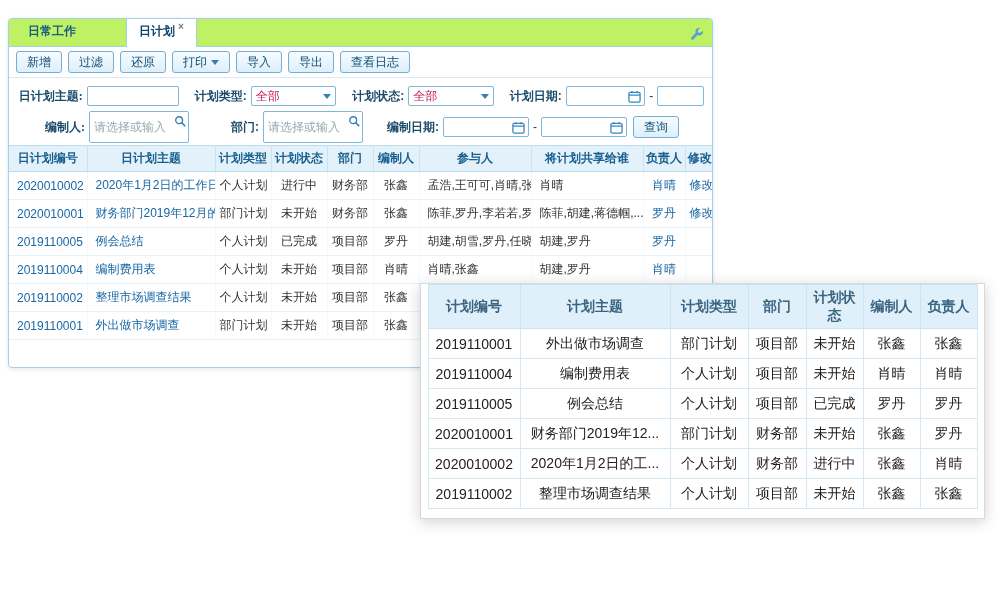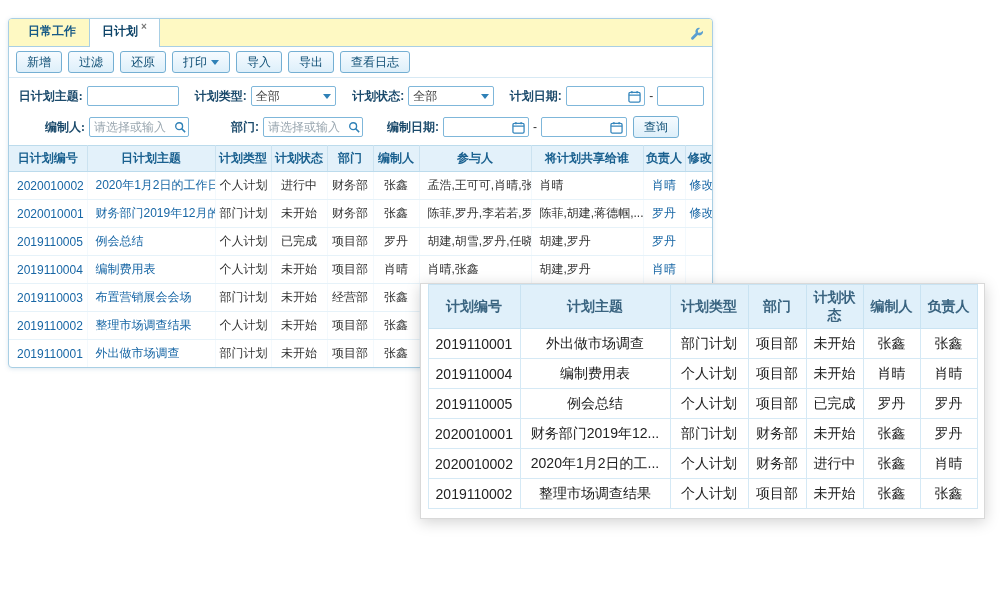--- a/index.html
+++ b/index.html
@@ -5,26 +5,26 @@
   * { box-sizing: border-box; margin: 0; padding: 0; }
   html,body { width:1000px; height:600px; background:#ffffff;
     font-family:"Liberation Sans","DejaVu Sans",sans-serif; }
   body { position:relative; overflow:hidden; }
 
   
   .main-panel { position:absolute; left:8px; top:18px; width:705px; height:350px;
     background:#fff; border:1px solid #a9cfe4; border-radius:4px; overflow:hidden;
     box-shadow:0 1px 4px rgba(120,160,190,.25); }
 
-  .tabbar { position:relative; height:28px; background:#fef9c3;
+  .tabbar { position:relative; height:28px; background:#bef264;
     border-bottom:1px solid #a9cfe4; display:flex; align-items:flex-end; padding:0 6px; }
   .tab { font-size:12px; font-weight:bold; color:#175a86; padding:5px 12px 6px;
     cursor:pointer; border:1px solid transparent; border-bottom:none;
     border-radius:3px 3px 0 0; white-space:nowrap; }
-  .tab.active { background:#fff; border-color:#a9cfe4; color:#0e4468; margin-bottom:-1px; padding-bottom:7px; }
+  .tab.active { background:#fff; border-color:#a9cfe4; color:#0e4468; margin-bottom:-1px; padding-bottom:7px;margin-left:37px; }
   .tab-close { font-size:10px; color:#777; margin-left:3px; vertical-align:super; cursor:pointer; }
   .tab-tools { position:absolute; right:6px; top:6px; width:18px; height:18px;
     display:flex; align-items:center; justify-content:center; cursor:pointer; }
 
   .toolbar { display:flex; gap:6px; padding:4px 7px; border-bottom:1px solid #d7e9f4; background:#fff; }
   .btn { height:22px; padding:0 10px; font-size:12px; font-family:inherit; color:#0d4d74;
     background:linear-gradient(#f6fbff,#ddeffa); border:1px solid #74afd3; border-radius:3px;
     cursor:pointer; display:inline-flex; align-items:center; gap:4px; white-space:nowrap; }
   .caret { width:0; height:0; border-left:4px solid transparent; border-right:4px solid transparent;
     border-top:5px solid #2f81b7; display:inline-block; }
@@ -32,24 +32,24 @@
   .filters { padding:5px 8px 0; }
   .frow { display:flex; align-items:center; height:26px; margin-bottom:5px; }
   .flabel { font-size:12px; font-weight:bold; color:#1b4a6b; text-align:right; margin-right:4px; white-space:nowrap; }
   .lw1 { width:68px;font-family:Liberation Serif, serif; } .lw2 { width:56px; } .lw3 { width:62px; }
   .fctl { margin-right:14px; }
   .finput, .fselect, .fdate { height:20px; border:1px solid #7fb7da; border-radius:2px;
     background:#fff; font-size:12px; color:#333; }
   .finput { padding:0 4px; font-family:inherit; }
   .finput::placeholder { color:#9aa7b0; }
   .fselect { display:flex; align-items:center; justify-content:space-between; padding:0 4px; cursor:pointer; }
-  .fselect span.val { font-size:12px; color:#404040; }
+  .fselect span.val { font-size:12px; color:#be185d; }
   .fdate { display:flex; align-items:center; justify-content:flex-end; padding:0 3px; cursor:text; }
   .fsearch { position:relative; margin-right:14px; }
-  .fsearch input { width:100%; height:20px; border:1px solid #7fb7da; border-radius:2px;
+  .fsearch input { width:100%; height:32px; border:1px solid #7fb7da; border-radius:2px;
     font-size:12px; padding:0 16px 0 4px; font-family:inherit; }
   .fsearch input::placeholder { color:#9aa7b0; }
   .fsearch svg { position:absolute; right:3px; top:4px; }
   .dash { font-size:12px; color:#333; margin:0 4px; }
   .query-btn { margin-left:6px; }
 
   
   .grid { width:100%; border-collapse:collapse; table-layout:fixed; }
   .grid th { background:#e3f1fa; color:#19608f; font-weight:bold; font-size:12px; height:26px;
     border-top:1px solid #bcdbec; border-bottom:1px solid #bcdbec; border-right:1px solid #cbe2f0;
@@ -237,32 +237,20 @@
           <td>个人计划</td>
           <td>未开始</td>
           <td>项目部</td>
           <td>肖晴</td>
           <td class="al">肖晴,张鑫</td>
           <td class="al">胡建,罗丹</td>
           <td class="link">肖晴</td>
           <td class="link"></td>
         </tr>
         <tr>
-          <td class="link al">2019110003</td>
-          <td class="link al">布置营销展会会场</td>
-          <td>部门计划</td>
-          <td>未开始</td>
-          <td>经营部</td>
-          <td>张鑫</td>
-          <td class="al"></td>
-          <td class="al"></td>
-          <td class="link"></td>
-          <td class="link"></td>
-        </tr>
-        <tr>
           <td class="link al">2019110002</td>
           <td class="link al">整理市场调查结果</td>
           <td>个人计划</td>
           <td>未开始</td>
           <td>项目部</td>
           <td>张鑫</td>
           <td class="al"></td>
           <td class="al"></td>
           <td class="link"></td>
           <td class="link"></td>

